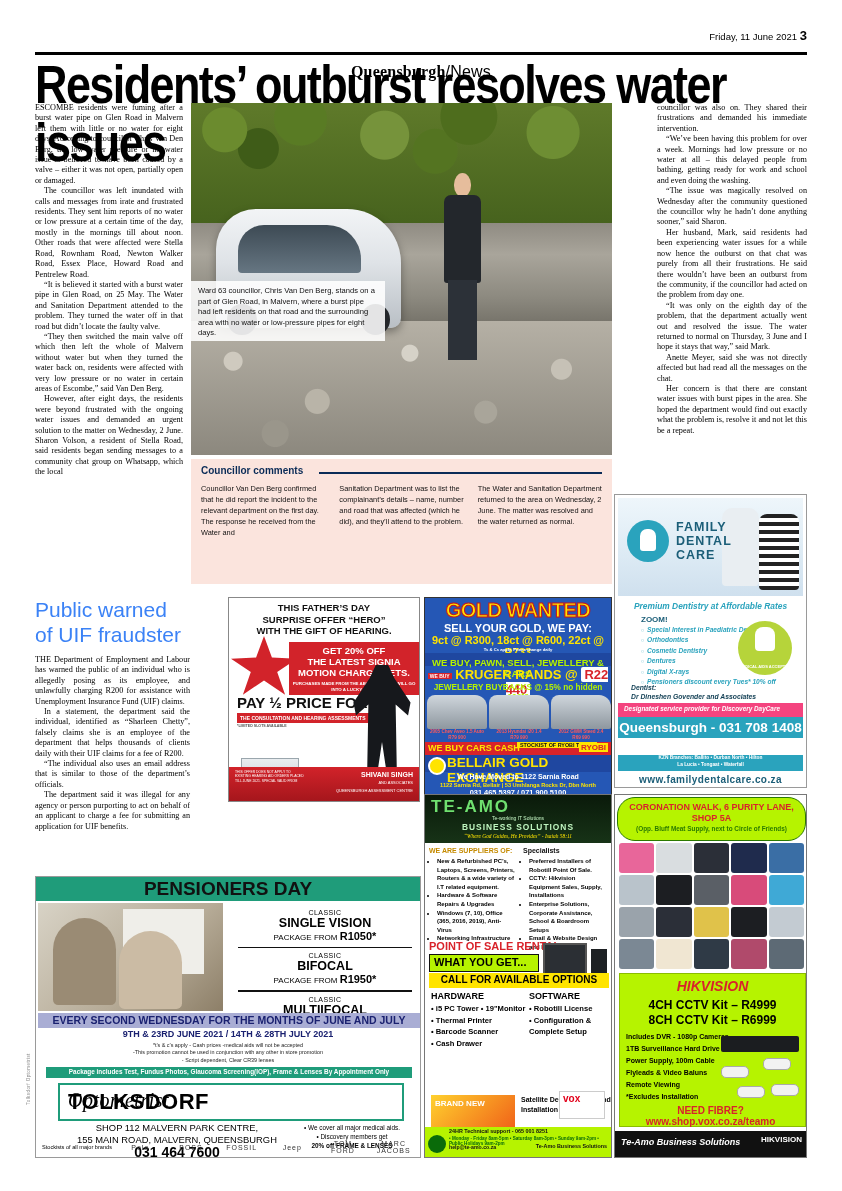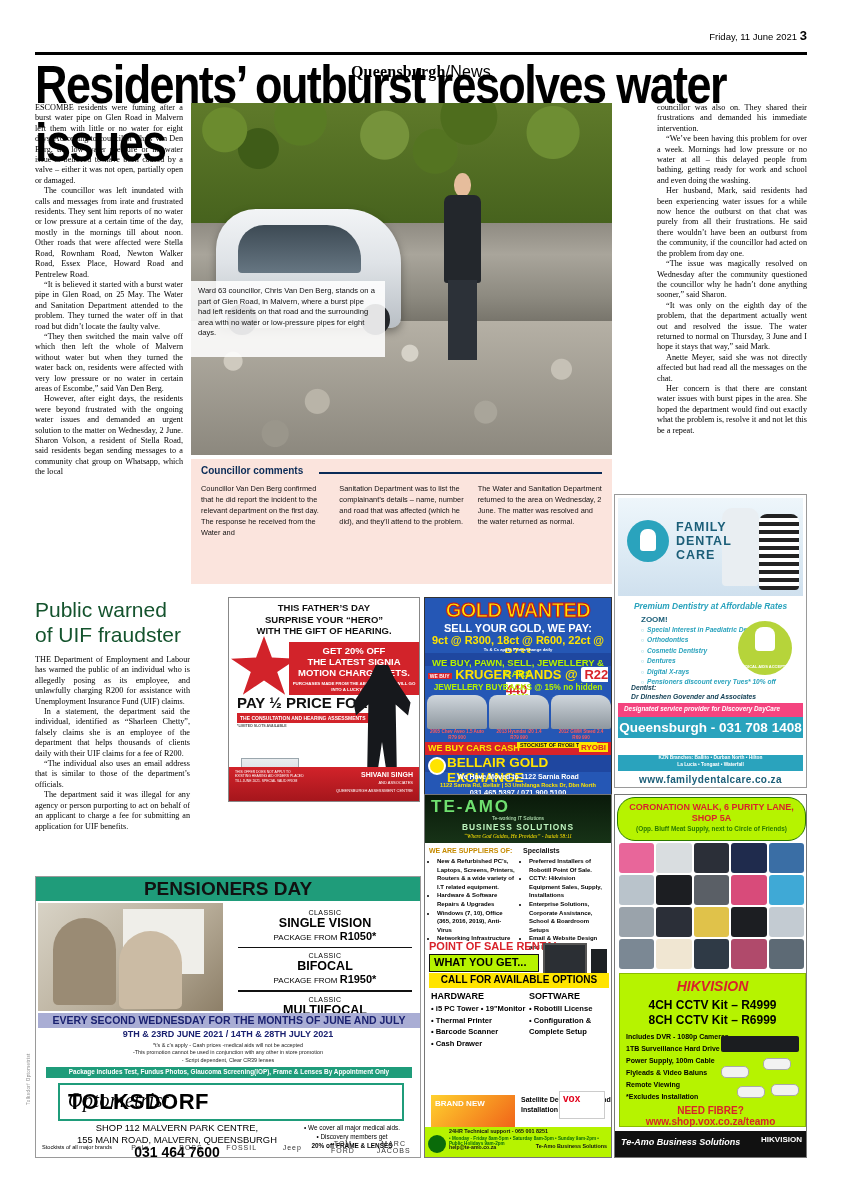--- a/index.html
+++ b/index.html
@@ -55,33 +55,33 @@
   .photo .car{position:absolute;left:6%;top:30%;width:44%;height:34%;border-radius:40px 54px 10px 10px;
     background:linear-gradient(180deg,#f2f4f6 0%,#dfe3e7 45%,#b9bfc5 100%);box-shadow:0 4px 8px rgba(0,0,0,.35);}
   .photo .car:after{content:"";position:absolute;left:12%;top:14%;width:66%;height:40%;border-radius:26px 34px 4px 4px;
     background:linear-gradient(180deg,#3d4a54,#667682);}
   .photo .wheel{position:absolute;bottom:-6%;width:16%;height:26%;border-radius:50%;background:#24262a;}
   .photo .wheel.w1{left:6%;}.photo .wheel.w2{right:6%;}
   .photo .person{position:absolute;left:58%;top:20%;width:13%;height:52%;}
   .photo .person .head{position:absolute;left:34%;top:0;width:32%;height:13%;border-radius:50%;background:#e6bd9c;}
   .photo .person .torso{position:absolute;left:16%;top:12%;width:68%;height:48%;background:#23272c;border-radius:7px 7px 3px 3px;}
   .photo .person .legs{position:absolute;left:24%;top:58%;width:52%;height:44%;background:#2c3138;}
-  .caption{position:absolute;left:191px;top:281px;width:194px;height:76px;background:rgba(255,255,255,.88);
+  .caption{position:absolute;left:191px;top:281px;width:194px;height:60px;background:rgba(255,255,255,.88);
     font-family:"Liberation Sans",sans-serif;font-size:7.6px;line-height:10.5px;color:#111;padding:5px 7px 12px 7px;box-sizing:border-box;}
 
   
   .cc-box{position:absolute;left:191px;top:459px;width:421px;height:125px;background:#fbe4dd;}
   .cc-title{position:absolute;left:10px;top:6px;font-family:"Liberation Sans",sans-serif;font-weight:bold;font-size:10px;color:#0a2b57;}
   .cc-line{position:absolute;left:128px;top:13px;right:10px;height:1.6px;background:#0a2b57;}
   .cc-cols{position:absolute;left:10px;top:24px;right:8px;display:flex;gap:12px;}
   .cc-cols div{flex:1;font-family:"Liberation Sans",sans-serif;font-size:7.4px;line-height:11px;color:#111;}
 
   
   .sub-head{position:absolute;left:35px;top:597px;width:155px;
-    font-family:"Liberation Sans",sans-serif;font-weight:300;font-size:21px;line-height:25px;color:#14532d;}
+    font-family:"Liberation Sans",sans-serif;font-weight:300;font-size:21px;line-height:25px;color:#3b82f6;}
   .col-sub{left:35px;top:655px;width:155px;}
 
   
   .ad{position:absolute;box-sizing:border-box;overflow:hidden;background:#fff;}
 
   
   .ad-fd{left:228px;top:597px;width:192px;height:205px;border:1px solid #888;background:#fff;}
   .fd-top{position:absolute;left:0;top:4px;width:100%;text-align:center;
     font-family:"Liberation Sans",sans-serif;font-weight:bold;font-size:9.5px;line-height:11.5px;color:#111;}
   .fd-red{position:absolute;left:60px;top:44px;width:126px;background:#d2232a;color:#fff;text-align:center;
@@ -302,22 +302,22 @@
     <p class="first">ESCOMBE residents were fuming after a burst water pipe on Glen Road in Malvern left them with little or no water for eight days. According to councillor Chris Van Den Berg, the low water pressure or no water issue is believed to have been caused by a valve – either it was not open, partially open or damaged.</p>
     <p>The councillor was left inundated with calls and messages from irate and frustrated residents. They sent him reports of no water or low pressure at a certain time of the day, mostly in the mornings till about noon. Other roads that were affected were Stella Road, Rownham Road, Newton Walker Road, Essex Place, Howard Road and Pentrelew Road.</p>
     <p>“It is believed it started with a burst water pipe in Glen Road, on 25 May. The Water and Sanitation Department attended to the problem. They turned the water off in that road but didn’t locate the faulty valve.</p>
     <p>“They then switched the main valve off which then left the whole of Malvern without water but when they turned the water back on, residents were affected with very low pressure or no water in certain areas of Escombe,” said Van Den Berg.</p>
     <p>However, after eight days, the residents were beyond frustrated with the ongoing water issues and demanded an urgent solution to the matter on Wednesday, 2 June. Sharon Volson, a resident of Stella Road, said residents began sending messages to a community chat group on Whatsapp, which the local</p>
   </div>
 
   <div class="col col-right">
     <p class="first">councillor was also on. They shared their frustrations and demanded his immediate intervention.</p>
     <p>“We’ve been having this problem for over a week. Mornings had low pressure or no water at all – this delayed people from bathing, getting ready for work and school and even doing the washing.</p>
+    <p>“The issue was magically resolved on Wednesday after the community questioned the councillor why he hadn’t done anything sooner,” said Sharon.</p>
     <p>Her husband, Mark, said residents had been experiencing water issues for a while now hence the outburst on that chat was purely from all their frustrations. He said there wouldn’t have been an outburst from the community, if the councillor had acted on the problem from day one.</p>
-    <p>“The issue was magically resolved on Wednesday after the community questioned the councillor why he hadn’t done anything sooner,” said Sharon.</p>
     <p>“It was only on the eighth day of the problem, that the department actually went out and resolved the issue. The water returned to normal on Thursday, 3 June and I hope it stays that way,” said Mark.</p>
     <p>Anette Meyer, said she was not directly affected but had read all the messages on the chat.</p>
     <p>Her concern is that there are constant water issues with burst pipes in the area. She hoped the department would find out exactly what the problem is, resolve it and not let this be a repeat.</p>
   </div>
 
   <div class="photo">
     <div class="sky"></div>
     <div class="foliage"></div>
     <div class="road"></div>
     <div class="rubble"></div>
@@ -347,21 +347,21 @@
   <div class="col col-sub">
     <p class="first">THE Department of Employment and Labour has warned the public of an individual who is allegedly posing as its employee, and unlawfully charging R200 for assistance with Unemployment Insurance Fund (UIF) claims.</p>
     <p>In a statement, the department said the individual, identified as “Sharleen Chetty”, falsely claims she is an employee of the department that helps thousands of clients daily with their UIF claims for a fee of R200.</p>
     <p>“The individual also uses an email address that is similar to those of the department’s officials.</p>
     <p>The department said it was illegal for any agency or person purporting to act on behalf of an applicant to charge a fee for submitting an application for UIF benefits.</p>
   </div>
 
   <div class="ad ad-fd">
     <div class="fd-top">
       <div>THIS FATHER’S DAY</div>
-      <div>SURPRISE YOUR “HERO”</div>
+      <div>SURPRISE OFFER “HERO”</div>
       <div>WITH THE GIFT OF HEARING.</div>
     </div>
     <div class="fd-star"></div>
     <div class="fd-red">
       <div>GET 20% OFF</div>
       <div>THE LATEST SIGNIA MOTION CHARGE SETS.</div>
       <small>PURCHASES MADE FROM THE ABOVE SPECIAL WILL GO INTO A LUCKY DRAW</small>
     </div>
     <div class="fd-half">
       <div>PAY ½ PRICE FOR</div>

